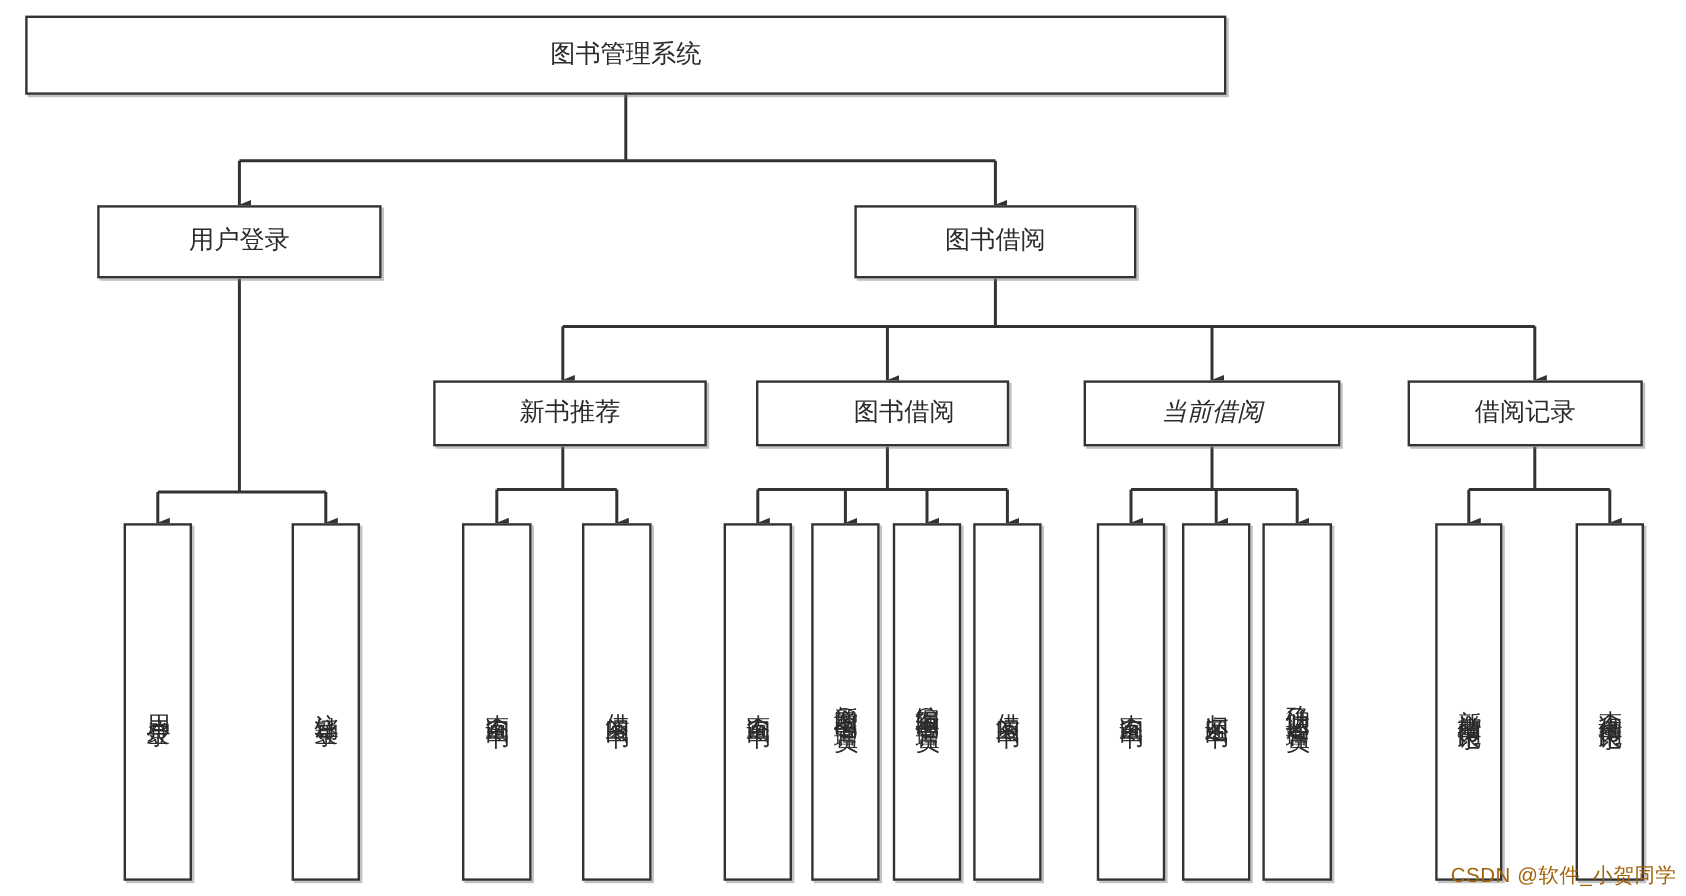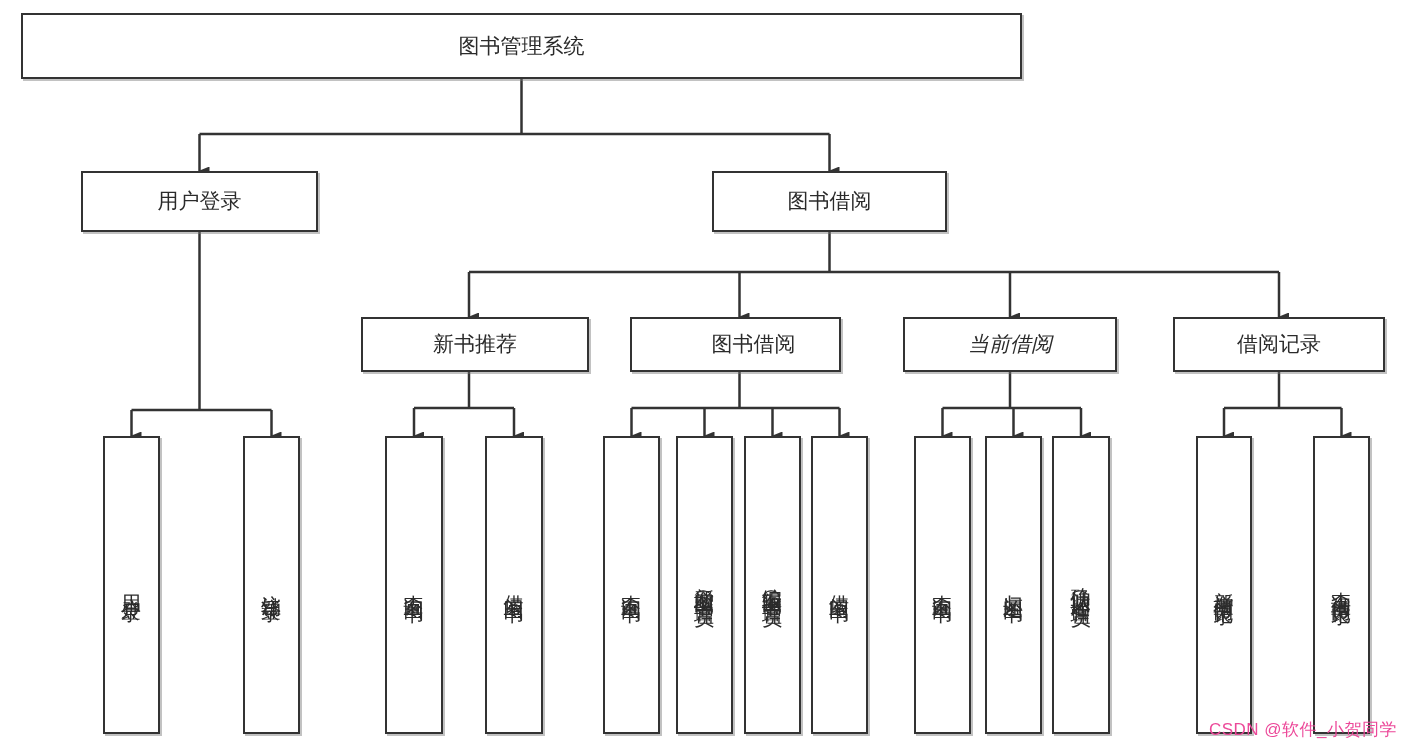--- a/index.html
+++ b/index.html
@@ -55,21 +55,21 @@
     top: 0;
     width: 1405px;
     height: 747px;
     pointer-events: none;
   }
   .watermark {
     position: absolute;
     right: 8px;
     bottom: 6px;
     font-size: 17px;
-    color: #ec4899;
+    color: #a16207;
     white-space: nowrap;
     letter-spacing: 0.5px;
   }
 </style>
 </head>
 <body>
 
 <div id="diagram-root">
 
   <svg class="connectors" viewBox="0 0 1405 747" xmlns="http://www.w3.org/2000/svg">
@@ -127,21 +127,21 @@
       </div>
       <div class="node horizontal" style="left: 361px; top: 317px; width: 228px; height: 55px;">
         <span class="node-label">新书推荐</span>
       </div>
       <div class="node horizontal" style="left: 630px; top: 317px; width: 211px; height: 55px; padding-left: 36px;">
         <span class="node-label">图书借阅</span>
       </div>
       <div class="node horizontal" style="left: 903px; top: 317px; width: 214px; height: 55px; font-style: italic;">
         <span class="node-label">当前借阅</span>
       </div>
-      <div class="node horizontal" style="left: 1173px; top: 317px; width: 212px; height: 55px;">
+      <div class="node horizontal" style="left: 1173px; top: 317px; width: 196px; height: 55px;">
         <span class="node-label">借阅记录</span>
       </div>
       <div class="node vertical" style="left: 103px; top: 436px; width: 57px; height: 298px;">
         <span class="node-label">用户登录</span>
       </div>
       <div class="node vertical" style="left: 243px; top: 436px; width: 57px; height: 298px;">
         <span class="node-label">注销登录</span>
       </div>
       <div class="node vertical" style="left: 385px; top: 436px; width: 58px; height: 298px;">
         <span class="node-label">查询图书</span>

